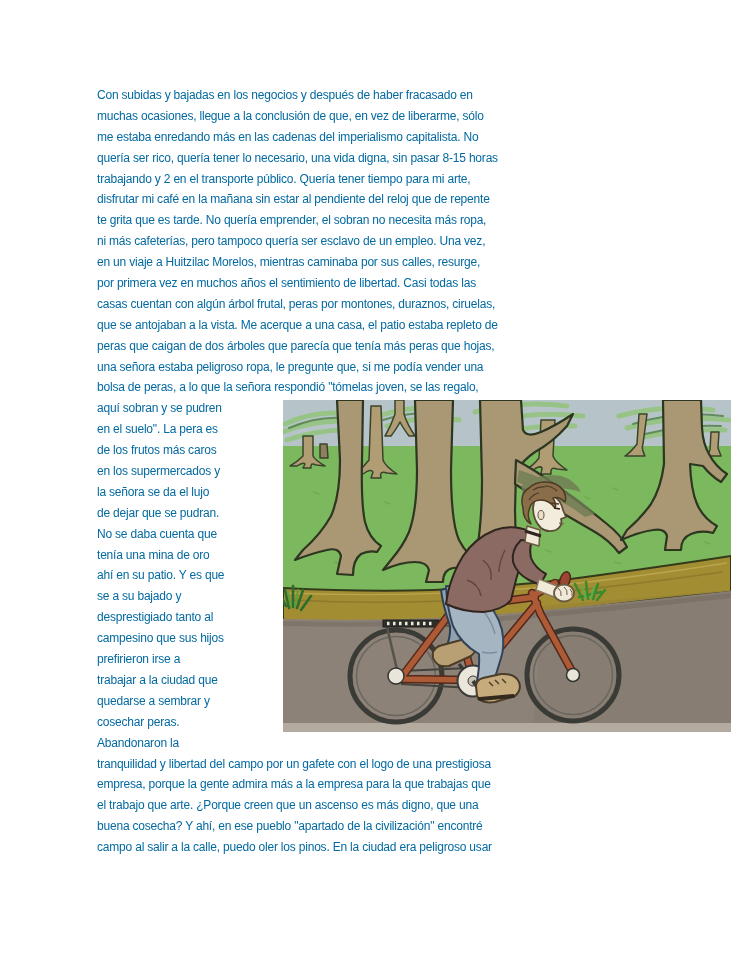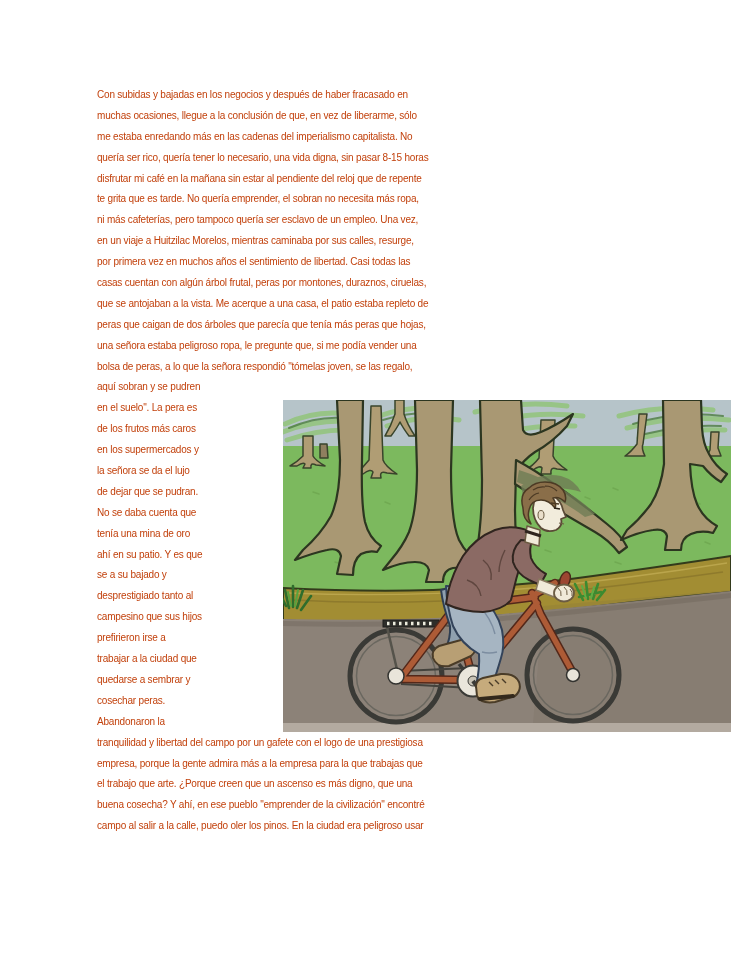--- a/index.html
+++ b/index.html
@@ -2,36 +2,37 @@
 <html><head>
 <meta charset="utf-8">
 <style>
   html,body { margin:0; padding:0; background:#ffffff; }
   .page {
     position:relative; width:742px; height:960px; background:#ffffff;
     font-family:"Liberation Sans", sans-serif; overflow:hidden;
   }
   .text-block { position:absolute; left:97px; top:85px; }
   .tline {
-    font-size:10px; line-height:20.9px; height:20.9px;
-    white-space:nowrap; color:#c2410c; letter-spacing:-0.2px;
+    font-size:12px; line-height:20.9px; height:20.9px;
+    white-space:nowrap; color:#0369a1; letter-spacing:-0.2px;
   }
   .illustration { position:absolute; left:283px; top:400px; width:448px; height:332px; margin:0; }
   .illustration svg { display:block; width:100%; height:100%; }
 </style>
 </head>
 <body>
 
 <div class="page">
 
   <div class="text-block">
       <div class="tline">Con subidas y bajadas en los negocios y después de haber fracasado en</div>
       <div class="tline">muchas ocasiones, llegue a la conclusión de que, en vez de liberarme, sólo</div>
       <div class="tline">me estaba enredando más en las cadenas del imperialismo capitalista. No</div>
       <div class="tline">quería ser rico, quería tener lo necesario, una vida digna, sin pasar 8-15 horas</div>
+      <div class="tline">trabajando y 2 en el transporte público. Quería tener tiempo para mi arte,</div>
       <div class="tline">disfrutar mi café en la mañana sin estar al pendiente del reloj que de repente</div>
       <div class="tline">te grita que es tarde. No quería emprender, el sobran no necesita más ropa,</div>
       <div class="tline">ni más cafeterías, pero tampoco quería ser esclavo de un empleo. Una vez,</div>
       <div class="tline">en un viaje a Huitzilac Morelos, mientras caminaba por sus calles, resurge,</div>
       <div class="tline">por primera vez en muchos años el sentimiento de libertad. Casi todas las</div>
       <div class="tline">casas cuentan con algún árbol frutal, peras por montones, duraznos, ciruelas,</div>
       <div class="tline">que se antojaban a la vista. Me acerque a una casa, el patio estaba repleto de</div>
       <div class="tline">peras que caigan de dos árboles que parecía que tenía más peras que hojas,</div>
       <div class="tline">una señora estaba peligroso ropa, le pregunte que, si me podía vender una</div>
       <div class="tline">bolsa de peras, a lo que la señora respondió "tómelas joven, se las regalo,</div>
@@ -48,21 +49,21 @@
       <div class="tline">desprestigiado tanto al</div>
       <div class="tline">campesino que sus hijos</div>
       <div class="tline">prefirieron irse a</div>
       <div class="tline">trabajar a la ciudad que</div>
       <div class="tline">quedarse a sembrar y</div>
       <div class="tline">cosechar peras.</div>
       <div class="tline">Abandonaron la</div>
       <div class="tline">tranquilidad y libertad del campo por un gafete con el logo de una prestigiosa</div>
       <div class="tline">empresa, porque la gente admira más a la empresa para la que trabajas que</div>
       <div class="tline">el trabajo que arte. ¿Porque creen que un ascenso es más digno, que una</div>
-      <div class="tline">buena cosecha? Y ahí, en ese pueblo "emprender de la civilización" encontré</div>
+      <div class="tline">buena cosecha? Y ahí, en ese pueblo "apartado de la civilización" encontré</div>
       <div class="tline">campo al salir a la calle, puedo oler los pinos. En la ciudad era peligroso usar</div>
     </div>
 
   <figure class="illustration">
     <svg viewBox="0 0 448 332" xmlns="http://www.w3.org/2000/svg">
 
       <rect x="0" y="0" width="448" height="50" fill="#b6c4c9"></rect>
 
       <rect x="0" y="46" width="448" height="180" fill="#7cb95e"></rect>
       <g stroke="#689f49" stroke-width="1.6" opacity="0.55" stroke-linecap="round">

